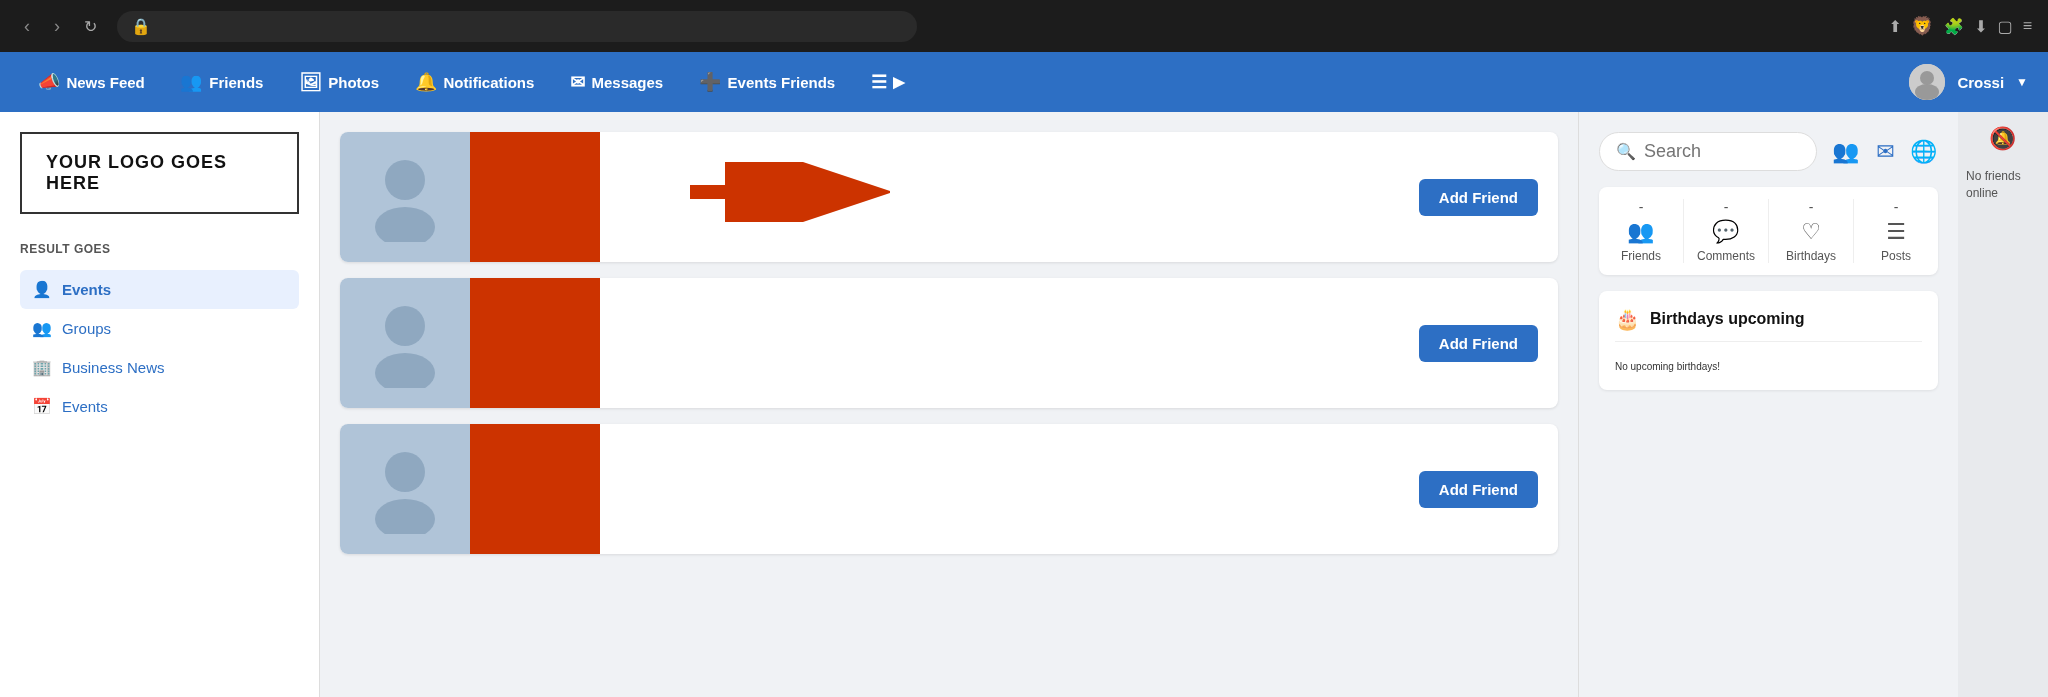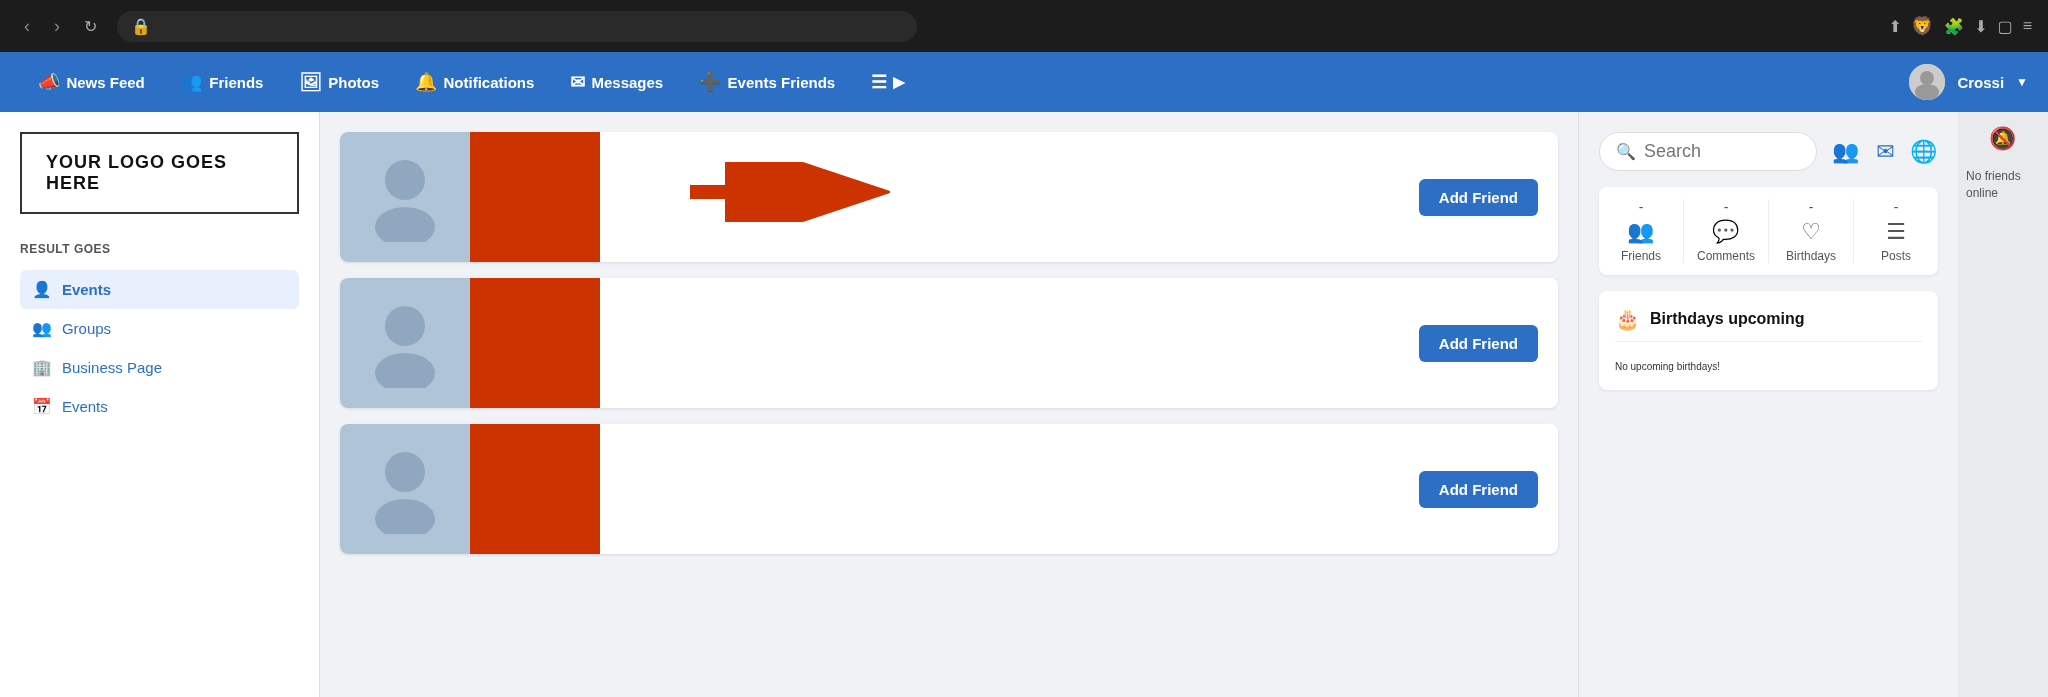--- a/index.html
+++ b/index.html
@@ -372,21 +372,21 @@
       <li class="filter-item active">
         <span class="filter-icon">👤</span>
         <span>Events</span>
       </li>
       <li class="filter-item">
         <span class="filter-icon">👥</span>
         <span>Groups</span>
       </li>
       <li class="filter-item">
         <span class="filter-icon">🏢</span>
-        <span>Business Page</span>
+        <span>Business News</span>
       </li>
       <li class="filter-item">
         <span class="filter-icon">📅</span>
         <span>Events</span>
       </li>
     </ul>
   </aside>
 
   <main class="content-area">
 

